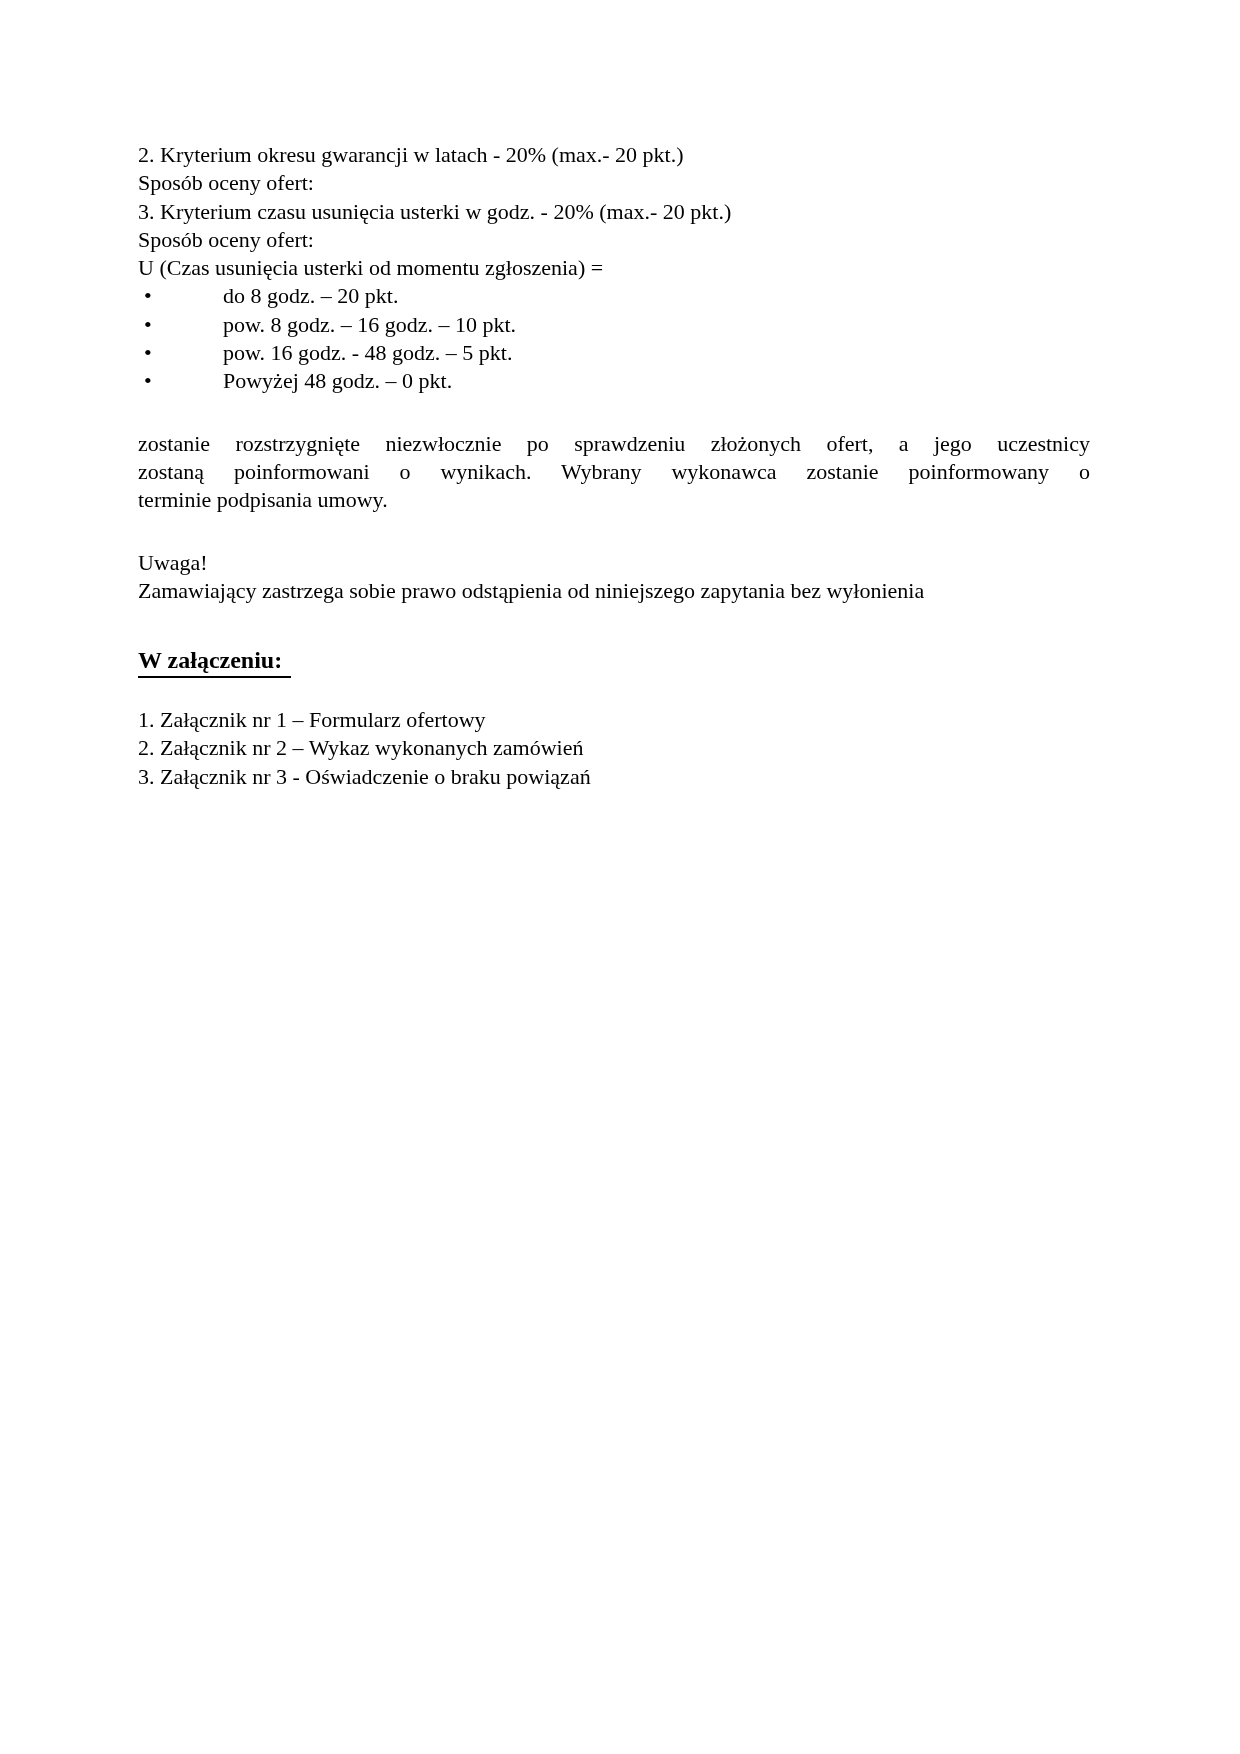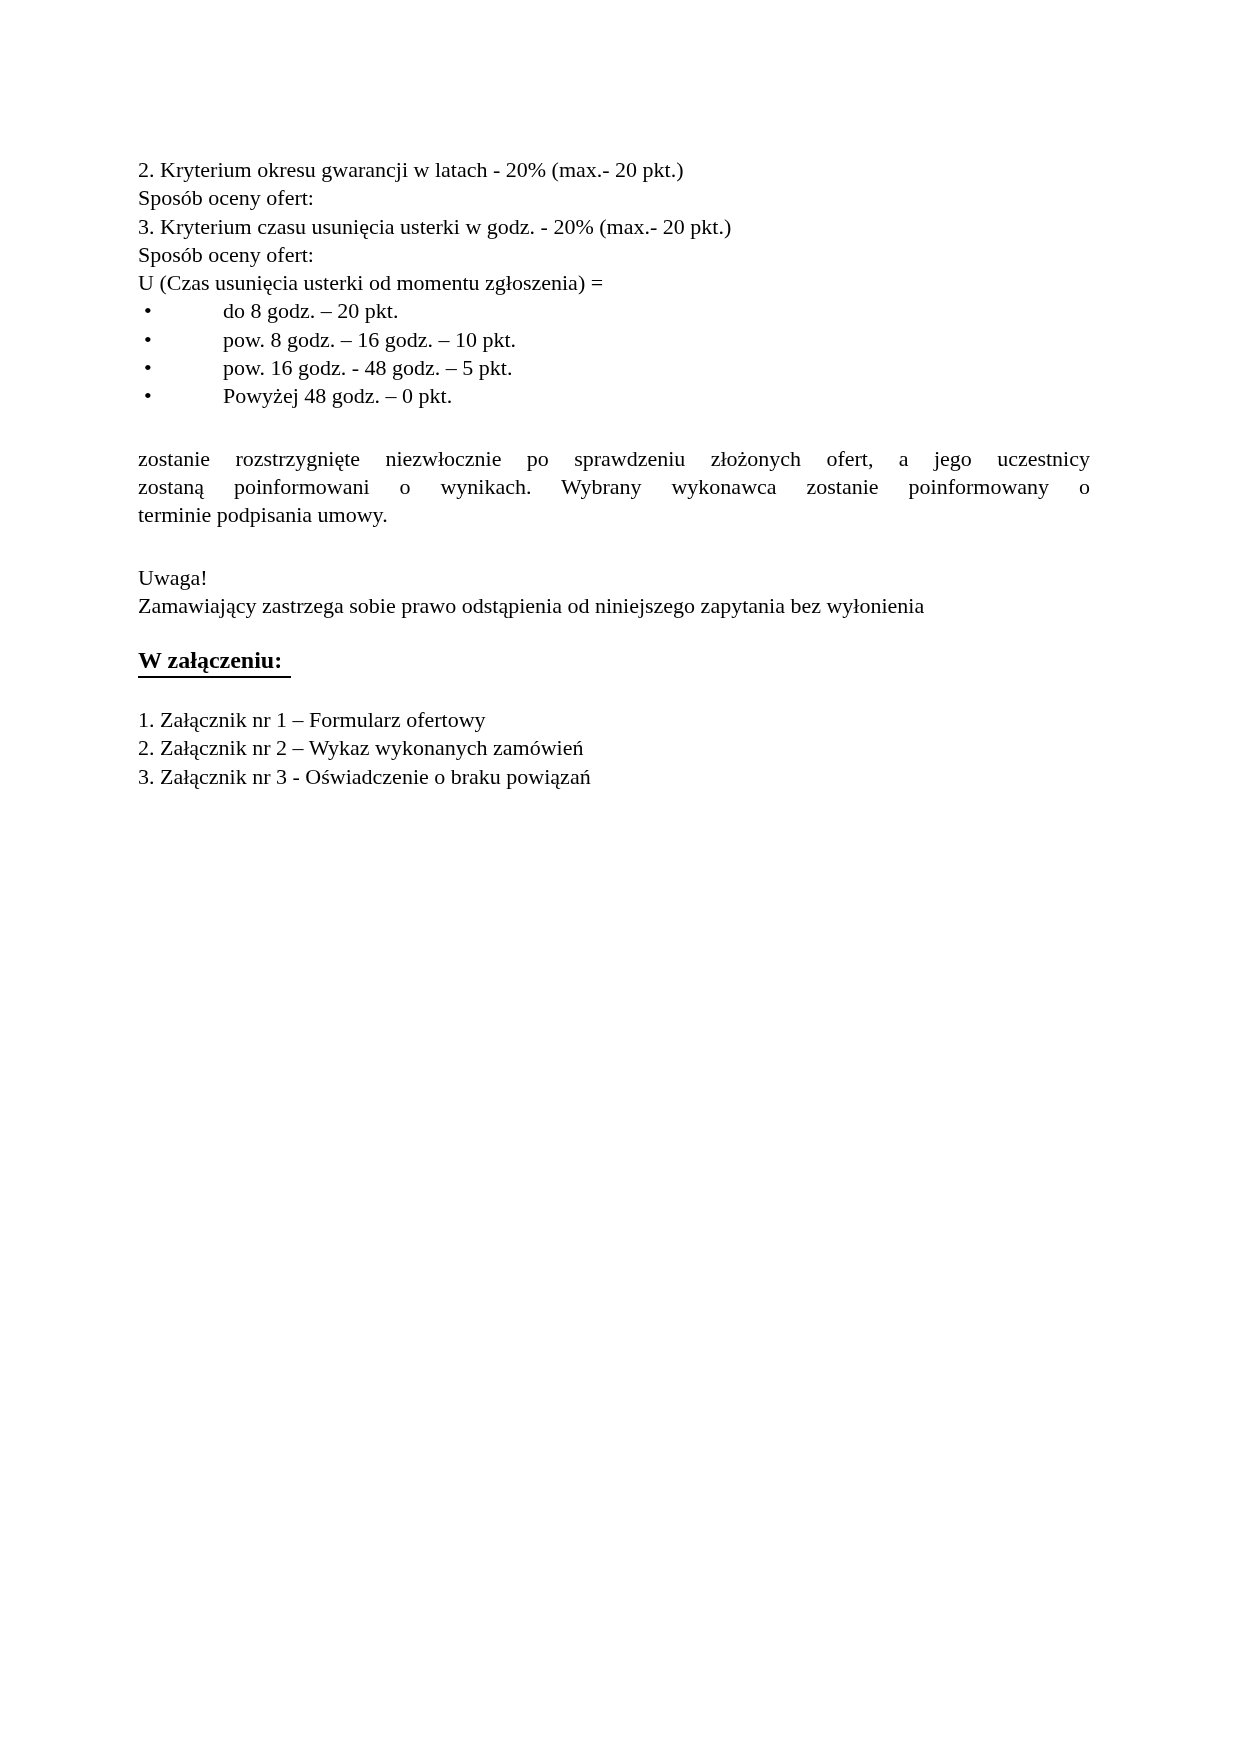--- a/index.html
+++ b/index.html
@@ -12,21 +12,21 @@
     width: 1240px;
     height: 1754px;
     background: #ffffff;
     color: #000000;
     font-family: "Liberation Serif", "DejaVu Serif", serif;
     overflow: hidden;
   }
   .content {
     position: absolute;
     left: 138px;
-    top: 156px;
+    top: 141px;
     width: 952px;
     font-size: 22px;
     line-height: 28.3px;
     font-family: Liberation Serif, serif;
   }
   .line {
     white-space: pre-wrap;
   }
   .jline {
     text-align: justify;
@@ -35,21 +35,21 @@
   .bullet-row {
     display: flex;
   }
   .bullet-glyph {
     flex: 0 0 85px;
     padding-left: 6px;
     box-sizing: border-box;
   }
   .block-paragraph { margin-top: 34px; }
   .block-notice    { margin-top: 34px; }
-  .block-heading   { margin-top: 25px; line-height: 30px; }
+  .block-heading   { margin-top: 40px; line-height: 30px; }
   .block-attach    { margin-top: 28px; }
   .heading-text {
     font-weight: bold;
     font-size: 24px;
     display: inline-block;
     padding-right: 9px;
     padding-bottom: 1px;
     border-bottom: 2px solid #000000;
   }
 </style>

